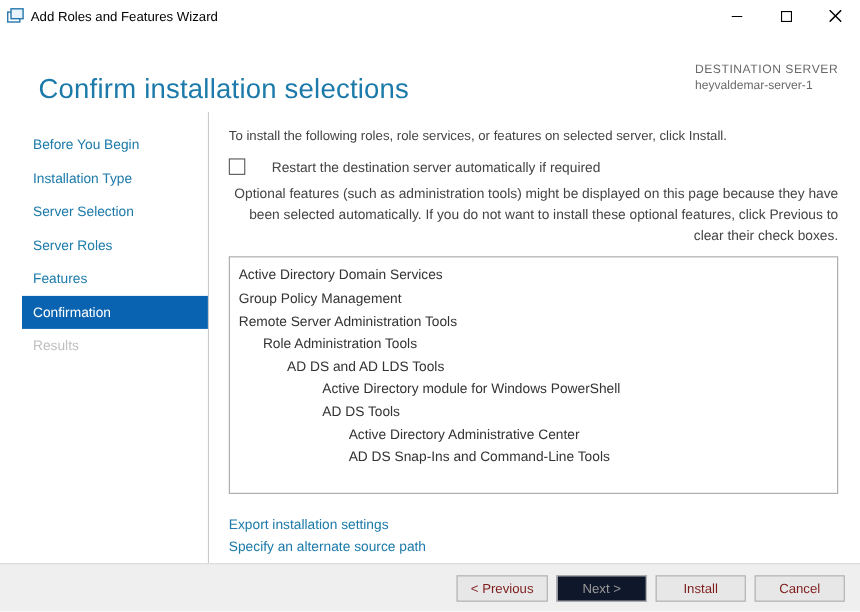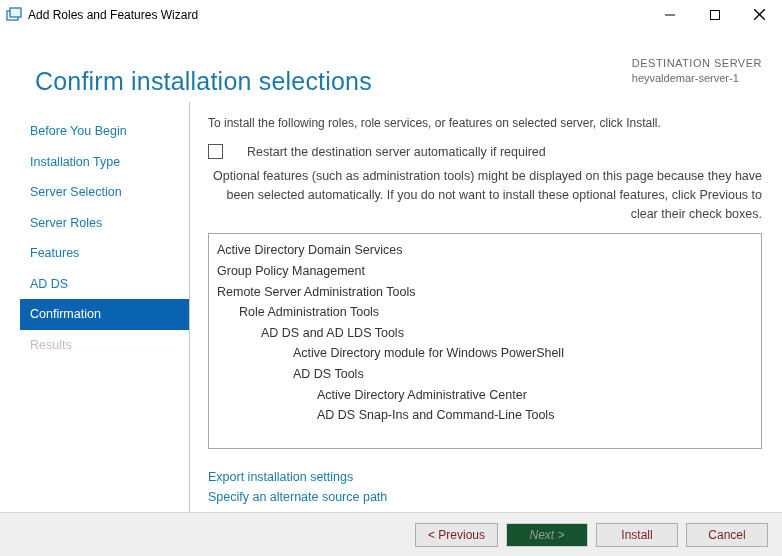--- a/index.html
+++ b/index.html
@@ -133,23 +133,22 @@
     min-width: 82px;
     background: #e7e7e7;
     border: 1px solid #adadad;
     font-family: inherit;
     font-size: 12px;
     color: #7f1d1d;
     padding: 0 12px;
   }
   .footer button.disabled {
     color: #9a9a9a;
-    background: #14532d;
+    background: #0f172a;
     border-color: #cfcfcf;
-    font-style: italic;
   }
 </style>
 </head>
 <body>
 
 <div class="titlebar">
   <span class="icon">
     <svg width="16" height="16" viewBox="0 0 16 16">
       <rect x="1" y="4" width="11" height="9" fill="none" stroke="#2a7ab0" stroke-width="1.3"></rect>
       <rect x="4" y="1" width="11" height="9" fill="#e9f3fb" stroke="#2a7ab0" stroke-width="1.3"></rect>
@@ -184,21 +183,20 @@
   </div>
 </div>
 
 <div class="body">
   <div class="sidebar" id="sidebar">
       <div class="step">Before You Begin</div>
       <div class="step">Installation Type</div>
       <div class="step">Server Selection</div>
       <div class="step">Server Roles</div>
       <div class="step">Features</div>
-      <div class="step">AD DS</div>
       <div class="step selected">Confirmation</div>
       <div class="step disabled">Results</div>
     </div>
   <div class="main">
     <div class="intro">To install the following roles, role services, or features on selected server, click Install.</div>
     <div class="restart-row">
       <div class="chk"></div>
       <span>Restart the destination server automatically if required</span>
     </div>
     <div class="note">Optional features (such as administration tools) might be displayed on this page because they have been selected automatically. If you do not want to install these optional features, click Previous to clear their check boxes.</div>

